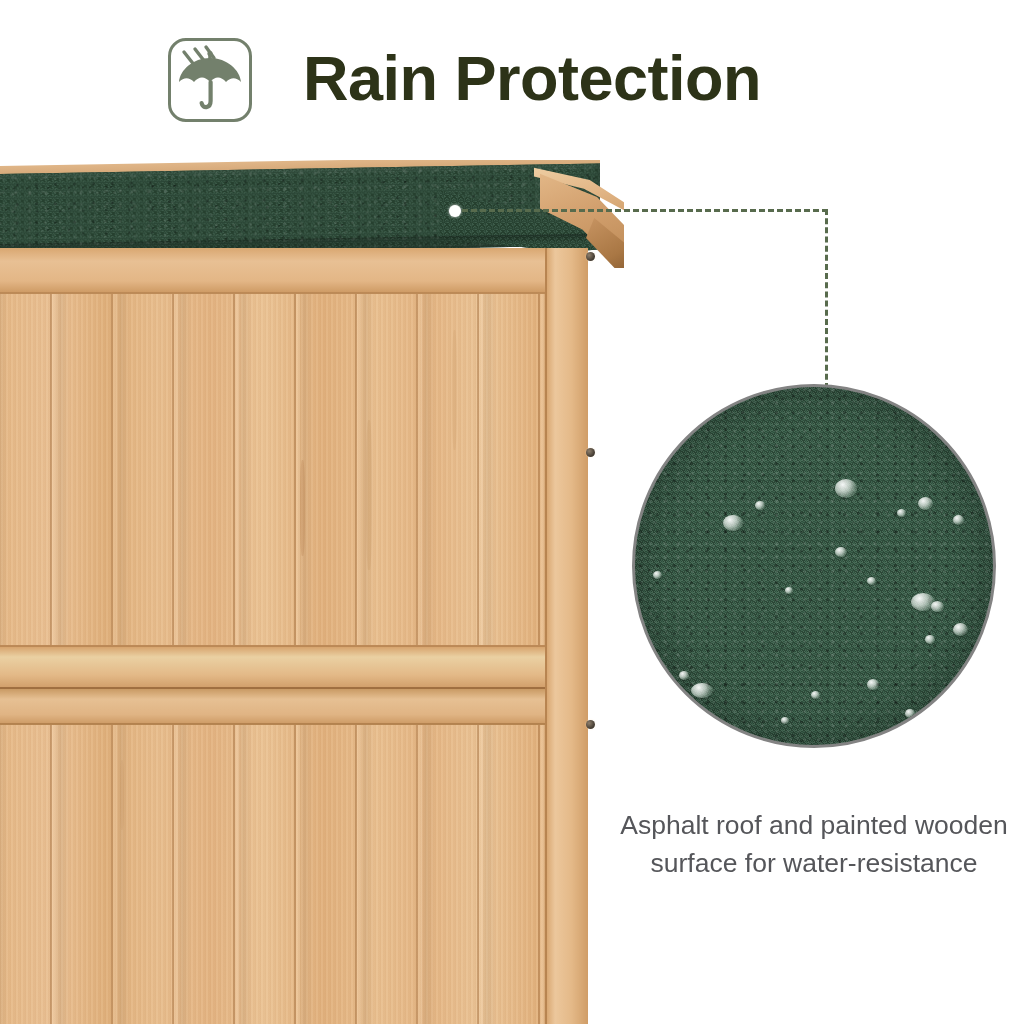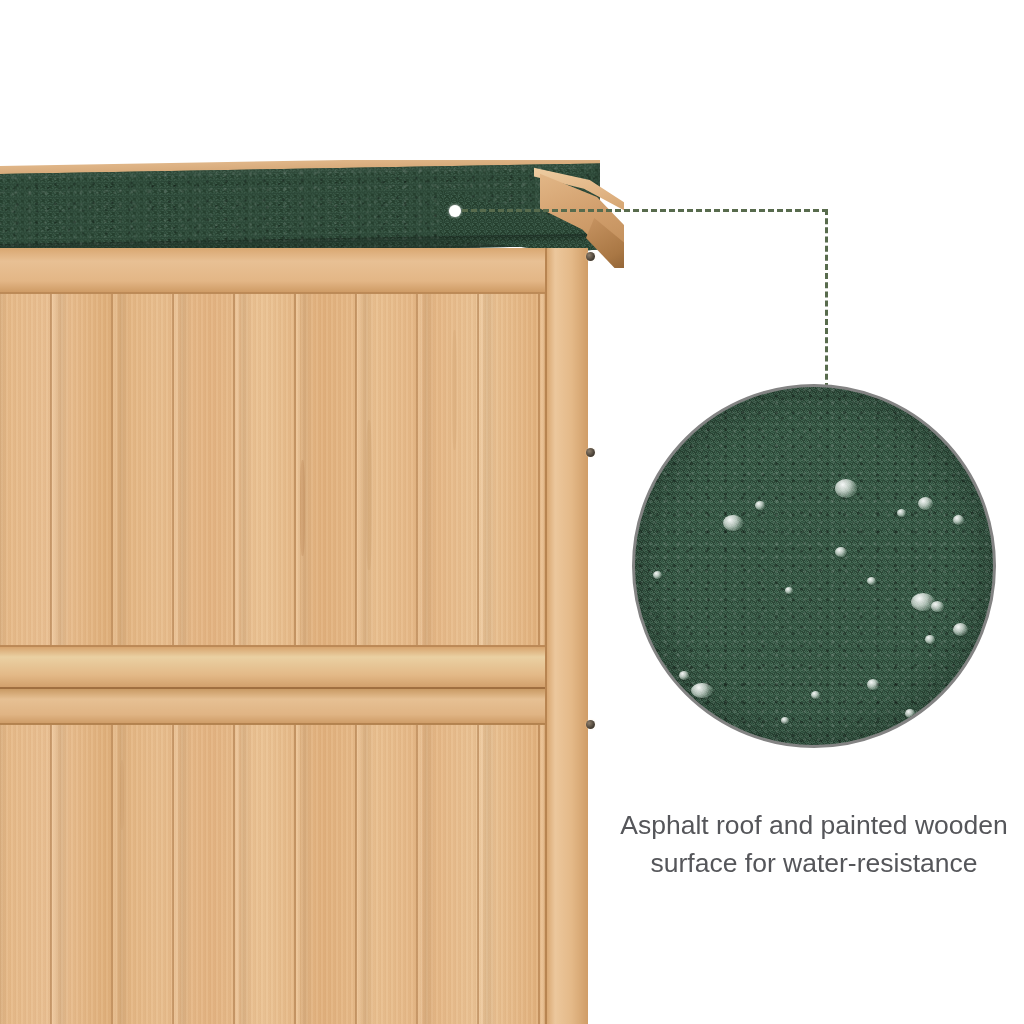--- a/index.html
+++ b/index.html
@@ -201,20 +201,42 @@
     text-align:center;color:#55565a;
     font-size:26.5px;line-height:38px;font-weight:normal;
   }
   #caption div{white-space:nowrap;}
 </style>
 </head>
 <body>
 
 <div id="stage">
 
+  <div id="header">
+
+    <div id="icon-box">
+      <svg width="78" height="78" viewBox="0 0 78 78" aria-hidden="true">
+
+        <g stroke="#73806c" stroke-width="3.4" stroke-linecap="round">
+          <line x1="13" y1="11" x2="24" y2="25"></line>
+          <line x1="24" y1="8" x2="34" y2="21"></line>
+          <line x1="35" y1="6" x2="43" y2="17"></line>
+        </g>
+
+        <path d="M39 17 C22 17 9 29 8 41 C13 36 18 36 23 41 C28 35 34 35 39 41 C44 35 50 35 55 41 C60 36 65 36 70 41 C69 29 56 17 39 17 Z" fill="#73806c"></path>
+
+        <path d="M39 12 L39 18" stroke="#73806c" stroke-width="3.6" stroke-linecap="round"></path>
+        <circle cx="39" cy="12.5" r="2.6" fill="#73806c"></circle>
+
+        <path d="M39.6 41 L39.6 60 C39.6 67.5 31.5 68 30.6 62" fill="none" stroke="#73806c" stroke-width="4.2" stroke-linecap="round"></path>
+      </svg>
+    </div>
+
+    <div id="title">Rain Protection</div>
+  </div>
 
   <div id="shed">
 
     <div id="roof-wood-top"></div>
     <div id="roof"></div>
     <div id="roof-slope"></div>
     <div id="roof-shadow"></div>
     <div id="eave-top"></div>
     <div id="eave-face"></div>
     <div id="eave-dark"></div>

